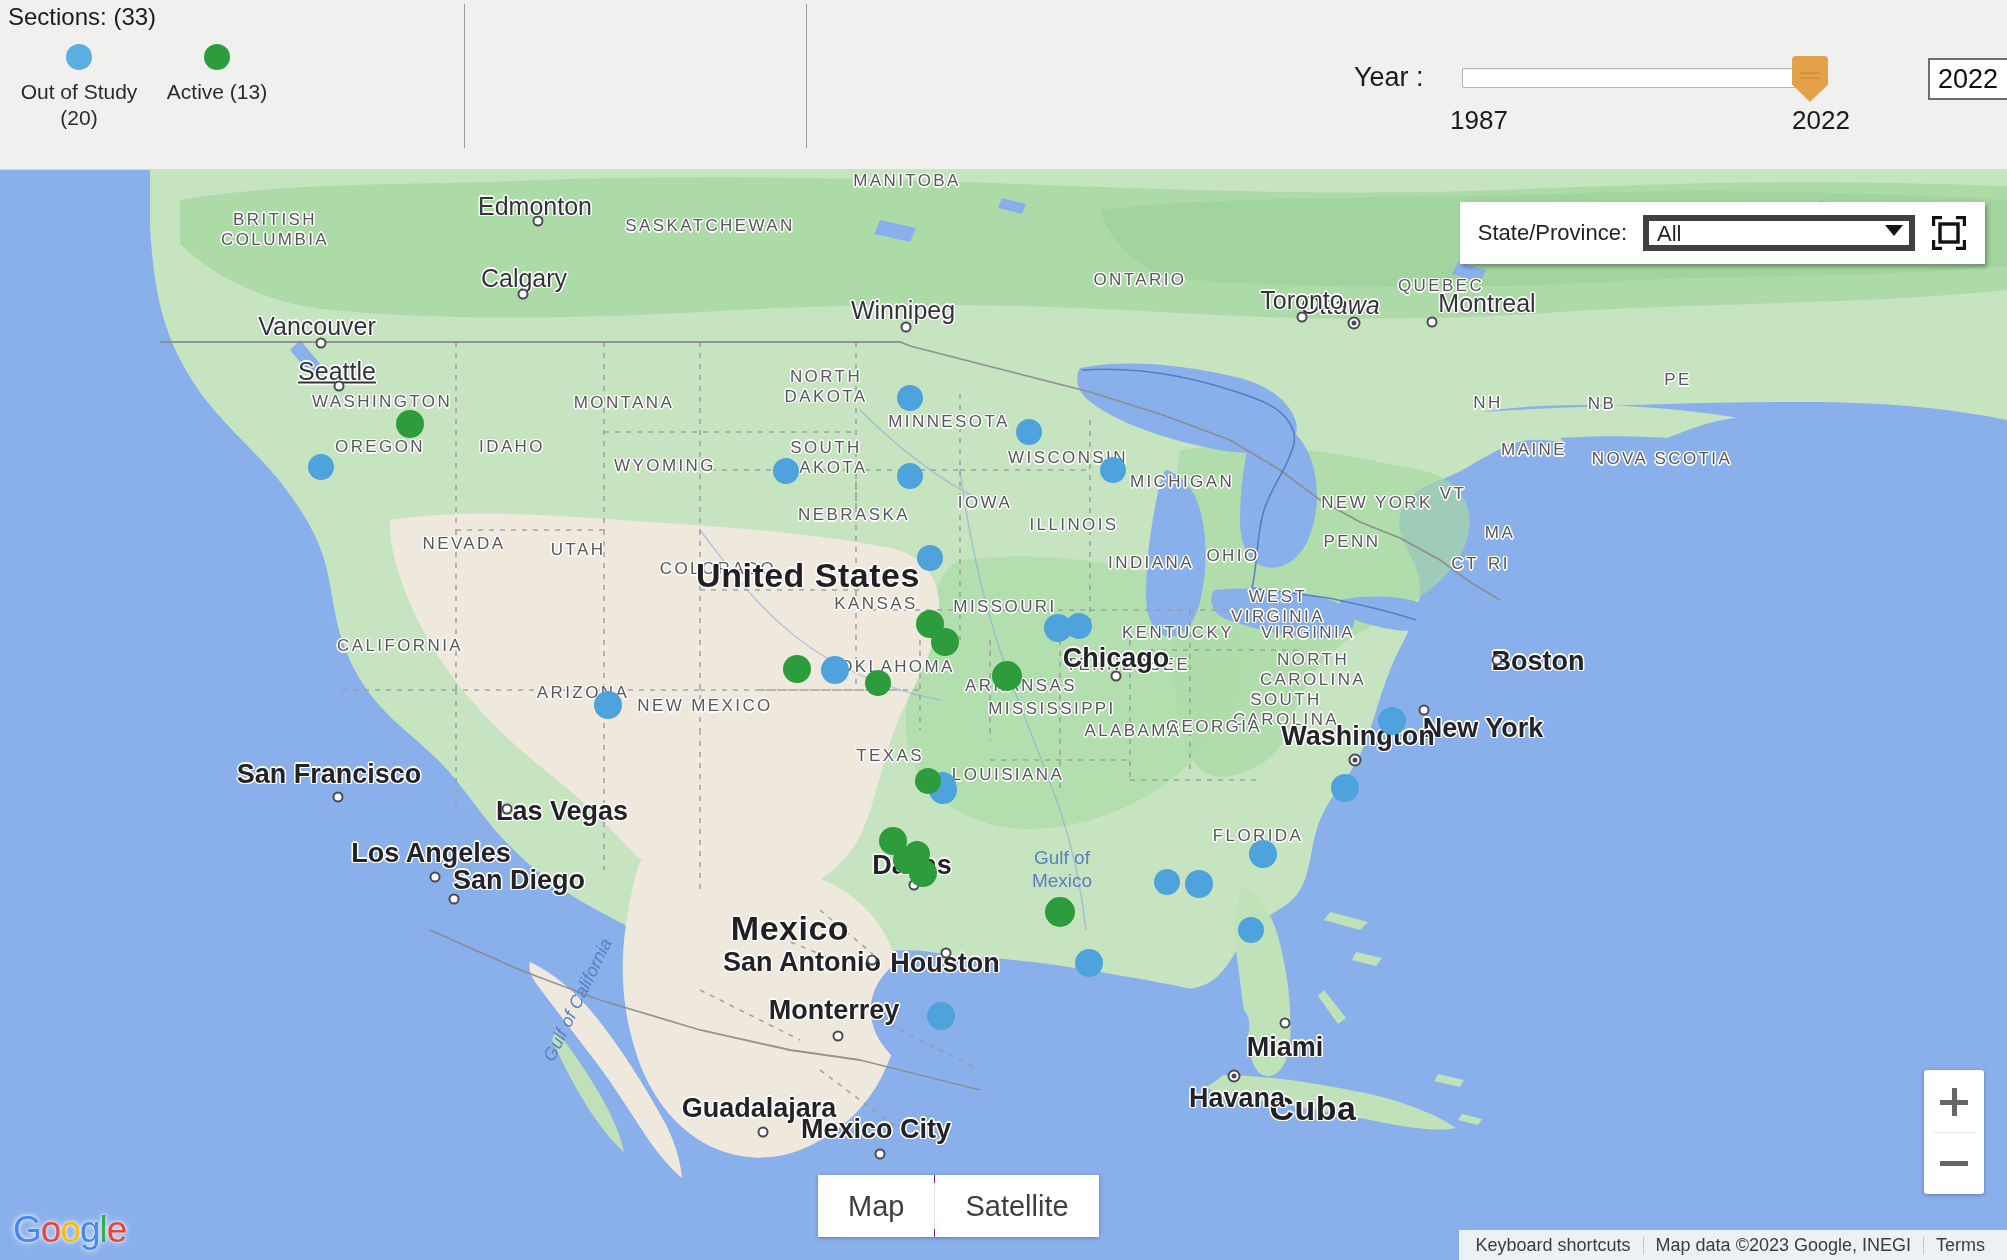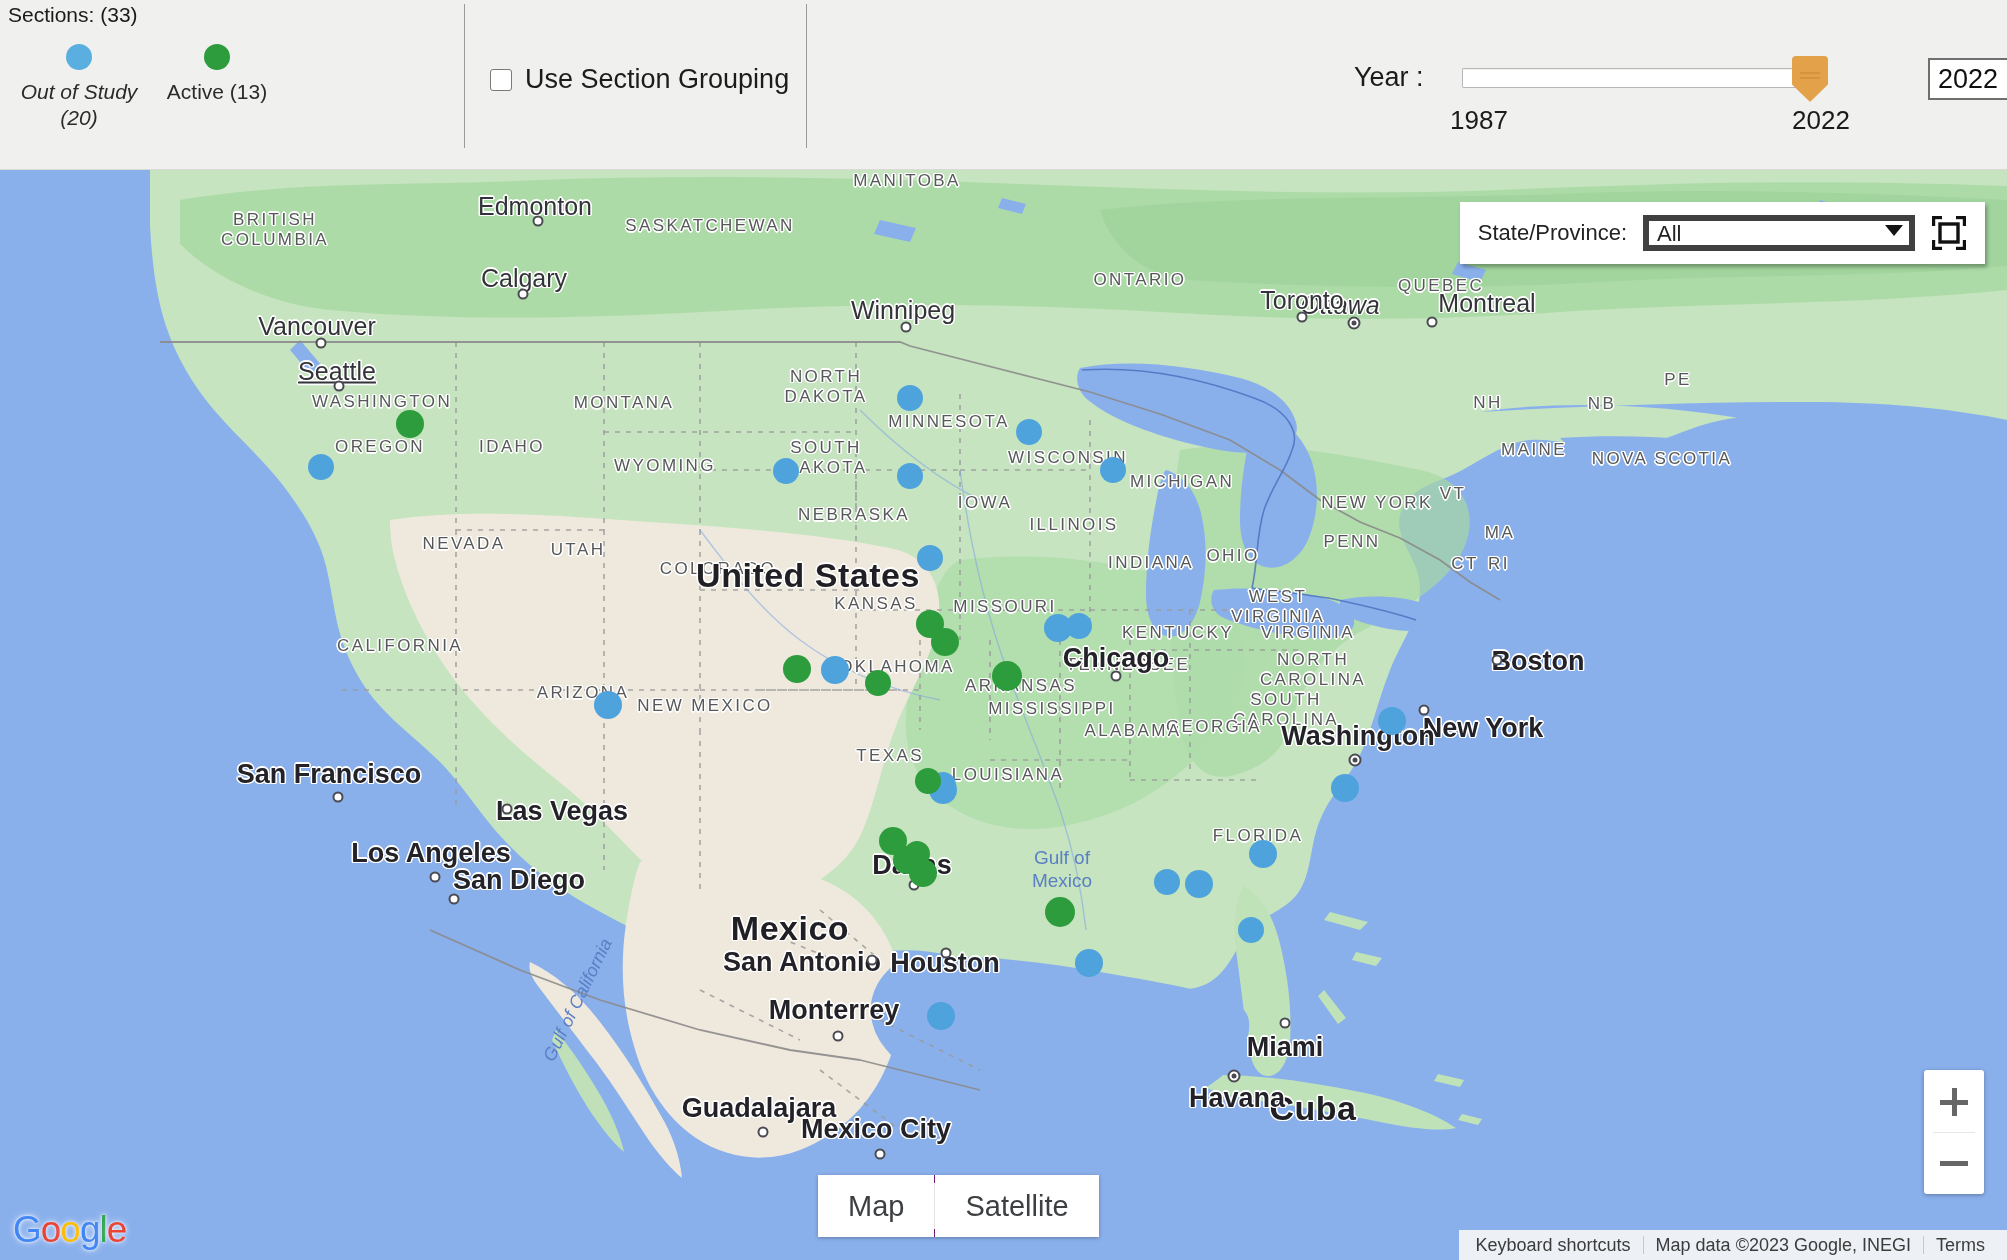--- a/index.html
+++ b/index.html
@@ -21,27 +21,27 @@
   .tb-divider{
     position:absolute;top:4px;width:1px;height:144px;background:#9a9a9a;
   }
   .tb-divider.d1{left:464px;}
   .tb-divider.d2{left:806px;}
 
   
   .legend{position:absolute;left:0;top:0;width:450px;height:170px;}
   .legend-title{
     position:absolute;left:8px;top:3px;
-    font-size:21px;color:#1b1b1b;letter-spacing:0px;white-space:nowrap;
+    font-size:24px;color:#1b1b1b;letter-spacing:0px;white-space:nowrap;
   }
   .legend-items{position:absolute;left:0;top:44px;width:330px;}
   .legend-item{
     position:absolute;top:0;text-align:center;
   }
-  .legend-item.it0{left:14px;width:130px;font-style:italic;}
+  .legend-item.it0{left:14px;width:130px;}
   .legend-item.it1{left:152px;width:130px;}
   .legend-dot{
     width:26px;height:26px;border-radius:50%;margin:0 auto 9px auto;display:block;
   }
   .legend-label{
     font-size:21px;color:#2b2b2b;line-height:26px;display:block;
   }
 
   
   .group-block{position:absolute;left:490px;top:0;width:300px;height:170px;}
@@ -225,26 +225,20 @@
         </div>
 
         <div class="legend-item it1">
           <span class="legend-dot" style="background:#2d9c3c"></span>
           <span class="legend-label">Active (13)</span>
         </div>
 
       </div>
     </div>
 
-    <div class="group-block">
-      <label class="chk-row">
-        <span class="chkbox"></span>
-        <span class="chk-label">Use Section Grouping</span>
-      </label>
-    </div>
 
     <div class="year-block">
       <div class="year-label">Year :</div>
 
       <div class="slider-wrap">
         <div class="slider-track"></div>
         <div class="slider-thumb">
           <span class="grip"></span>
           <span class="grip2"></span>
         </div>

